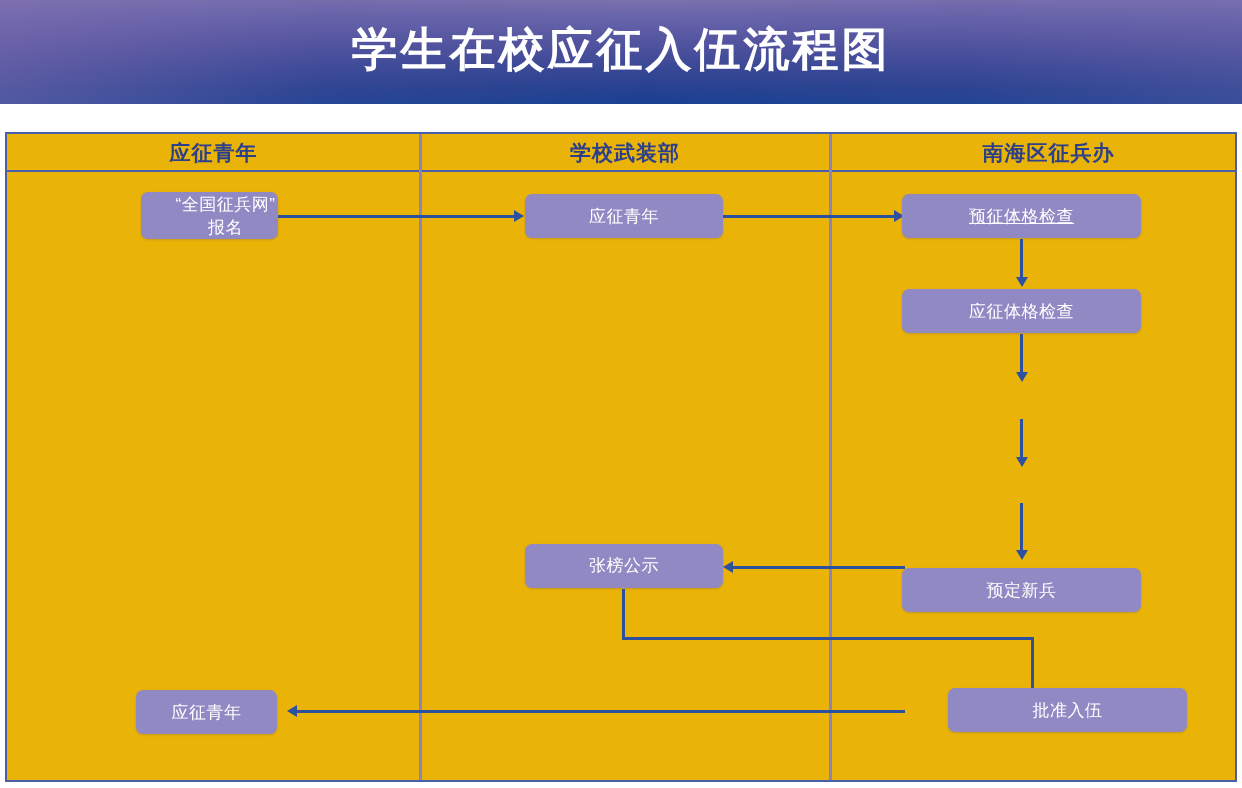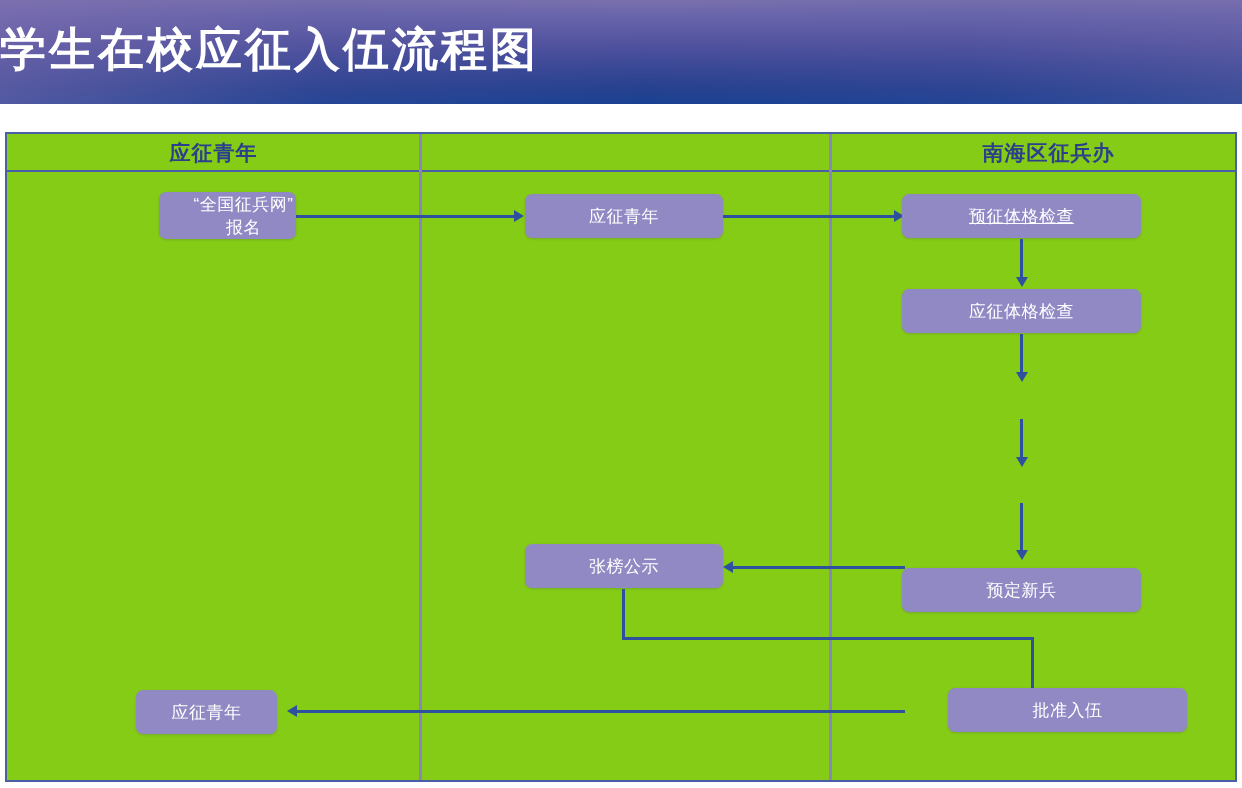--- a/index.html
+++ b/index.html
@@ -42,40 +42,40 @@
                   rgba(40,72,150,0.0) 52%,
                   rgba(86,88,163,0.14) 78%,
                   rgba(112,104,172,0.35) 100%);
     pointer-events: none;
   }
   #title-text {
     position: absolute;
     left: 0;
     top: 14px;
     width: 1242px;
-    text-align: left;
+    text-align: center;
     color: #ffffff;
     font-size: 46px;
     font-weight: bold;
     letter-spacing: 3px;
     line-height: 70px;
     z-index: 2;
     white-space: nowrap;
   }
 
   
   #lane-table {
     position: absolute;
     left: 5px;
     top: 132px;
     width: 1232px;
     height: 650px;
     box-sizing: border-box;
     border: 2px solid #4a5fa8;
-    background: #84cc16;
+    background: #eab308;
   }
   #header-row {
     position: absolute;
     left: 0; top: 0;
     width: 100%;
     height: 38px;
     box-sizing: border-box;
     border-bottom: 2px solid #4a5fa8;
   }
   .lane-header {
@@ -156,20 +156,21 @@
 <body>
 
 <div id="title-banner">
   <div id="title-text">学生在校应征入伍流程图</div>
 </div>
 
 <div id="lane-table">
 
   <div id="header-row">
     <div class="lane-header" id="lane-header-0">应征青年</div>
+    <div class="lane-header" id="lane-header-1">学校武装部</div>
     <div class="lane-header" id="lane-header-2">南海区征兵办</div>
   </div>
 
   <div class="lane-divider" id="lane-divider-1"></div>
   <div class="lane-divider" id="lane-divider-2"></div>
 
   <div class="conn-h" style="left:265px; top:81px; width:243px;"></div>
   <div class="arrow-head arrow-right" style="left:507px; top:76px;"></div>
 
   <div class="conn-h" style="left:715px; top:81px; width:174px;"></div>
@@ -191,32 +192,32 @@
   <div class="arrow-head arrow-left" style="left:716px; top:427px;"></div>
 
   <div class="conn-v" style="left:615px; top:455px; height:50px;"></div>
   <div class="conn-h" style="left:615px; top:503px; width:412px;"></div>
   <div class="conn-v" style="left:1024px; top:503px; height:60px;"></div>
   <div class="arrow-head arrow-down" style="left:1020px; top:561px;"></div>
 
   <div class="conn-h" style="left:290px; top:576px; width:608px;"></div>
   <div class="arrow-head arrow-left" style="left:280px; top:571px;"></div>
 
-  <div class="node" id="node-register" style="left:152px; top:58px; width:137px; height:47px;padding-left:32px;">“全国征兵网”
+  <div class="node" id="node-register" style="left:134px; top:58px; width:137px; height:47px;padding-left:32px;">“全国征兵网”
 报名</div>
 
   <div class="node" id="node-school-screen" style="left:518px; top:60px; width:198px; height:44px;">应征青年</div>
 
   <div class="node" id="node-pre-physical" style="left:895px; top:60px; width:239px; height:44px;text-decoration:underline;">预征体格检查</div>
 
   <div class="node" id="node-physical" style="left:895px; top:155px; width:239px; height:44px;text-align:center;">应征体格检查</div>
 
 
 
   <div class="node" id="node-planned-recruit" style="left:895px; top:410px; width:239px; height:44px;margin-top:24px;">预定新兵</div>
 
-  <div class="node" id="node-public-notice" style="left:518px; top:410px; width:198px; height:44px;">张榜公示</div>
+  <div class="node" id="node-public-notice" style="left:518px; top:410px; width:198px; height:44px;font-family:Liberation Mono, monospace;">张榜公示</div>
 
   <div class="node" id="node-approved" style="left:895px; top:554px; width:239px; height:44px;margin-left:46px;">批准入伍</div>
 
   <div class="node" id="node-enlisted" style="left:129px; top:556px; width:141px; height:44px;">应征青年</div>
 
 </div>
 
 </body></html>

